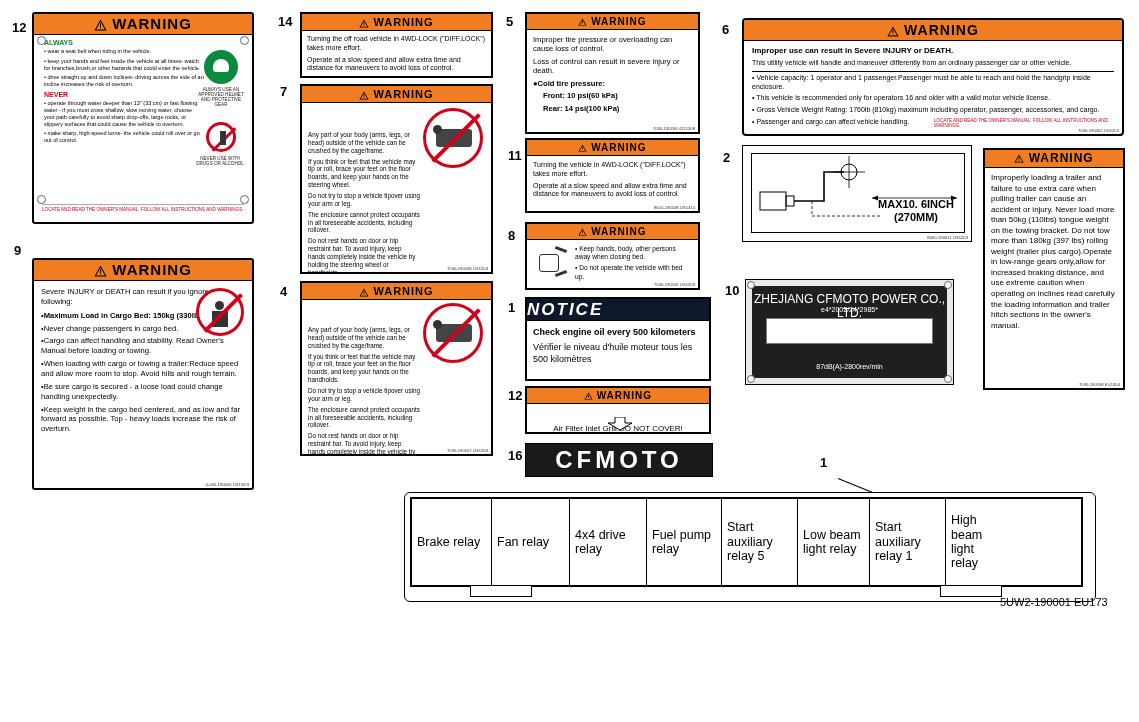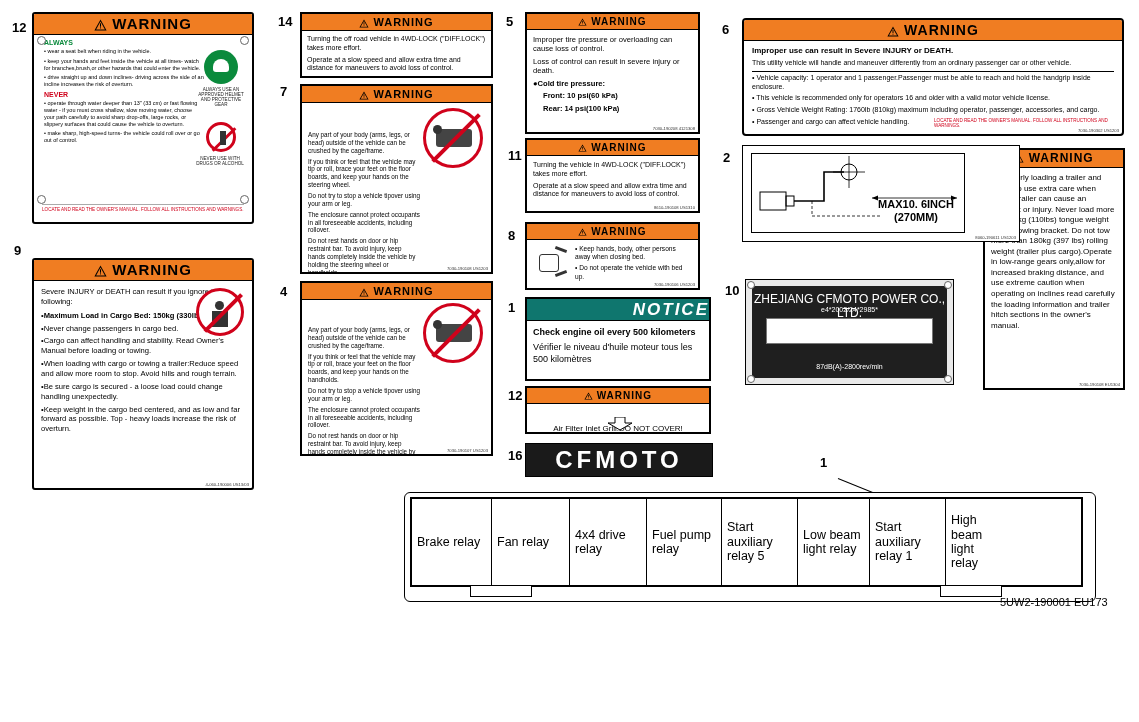--- a/index.html
+++ b/index.html
@@ -81,25 +81,25 @@
     box-sizing: border-box;
     padding: 4px 5px;
     font-size: 12.5px;
     line-height: 1.15;
     display: flex;
     align-items: center;
   }
   .relay-cell:last-child { border-right: none; }
 
   .notice-bar {
-    background: #0f766e;
+    background: #0f172a;
     color: #fff;
     font-style: italic;
     font-weight: bold;
-    text-align: right;
+    text-align: left;
     letter-spacing: 2px;
     border-bottom: 1px solid #000;
   }
 
   .cfmoto-plate {
     position: absolute;
     background: #1a1a1a;
     color: #fff;
     display: flex;
     align-items: center;
@@ -412,21 +412,21 @@
       </svg>
     <span>WARNING</span>
   </div>
   <div class="body" style="font-size:8px; padding:5px 6px; line-height:1.32;">
     <p>Improperly loading a trailer and failure to use extra care when pulling trailer can cause an accident or injury. Never load more than 50kg (110lbs) tongue weight on the towing bracket. Do not tow more than 180kg (397 lbs) rolling weight (trailer plus cargo).Operate in low-range gears only,allow for increased braking distance, and use extreme caution when operating on inclines read carefully the loading information and trailer hitch sections in the owner's manual.</p>
   </div>
   <div class="code">7030-190108  EU1304</div>
 </div>
 
 <div class="callout" style="left:723px; top:150px;">2</div>
-<div class="dim-plate" style="left:742px; top:145px; width:228px; height:95px;padding-left:48px;">
+<div class="dim-plate" style="left:742px; top:145px; width:228px; height:95px;">
   <div class="fig-box" style="left:8px; top:7px; width:212px; height:78px; border:1px solid #000;">
     
     <svg width="212" height="78" viewBox="0 0 212 78">
       <rect x="8" y="38" width="26" height="18" fill="none" stroke="#000" stroke-width="1"></rect>
       <rect x="34" y="42" width="8" height="10" fill="none" stroke="#000" stroke-width="1"></rect>
       <path d="M42 47 L72 47 L72 18 L92 18" fill="none" stroke="#000" stroke-width="1.6"></path>
       <circle cx="97" cy="18" r="8" fill="none" stroke="#000" stroke-width="1"></circle>
       <line x1="97" y1="2" x2="97" y2="34" stroke="#000" stroke-width="0.8"></line>
       <line x1="81" y1="18" x2="113" y2="18" stroke="#000" stroke-width="0.8"></line>
       <path d="M60 47 L60 62 L130 62" fill="none" stroke="#000" stroke-width="0.8" stroke-dasharray="3,2"></path>

